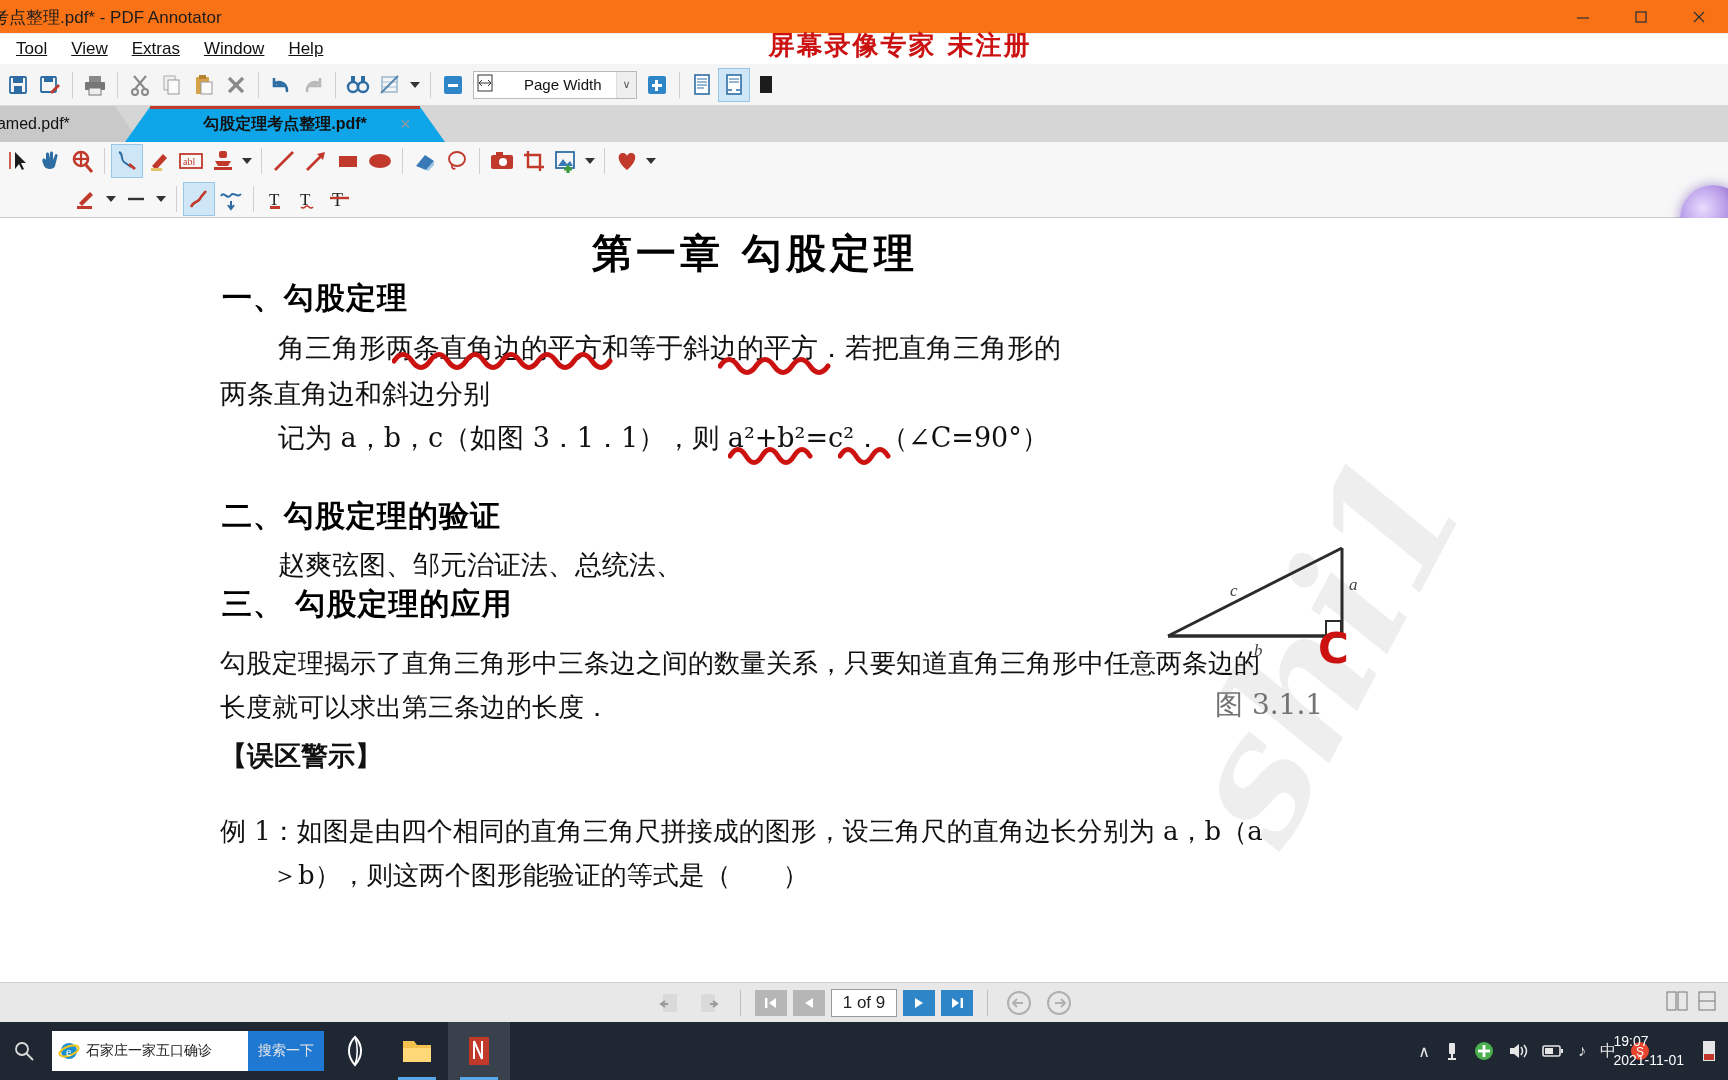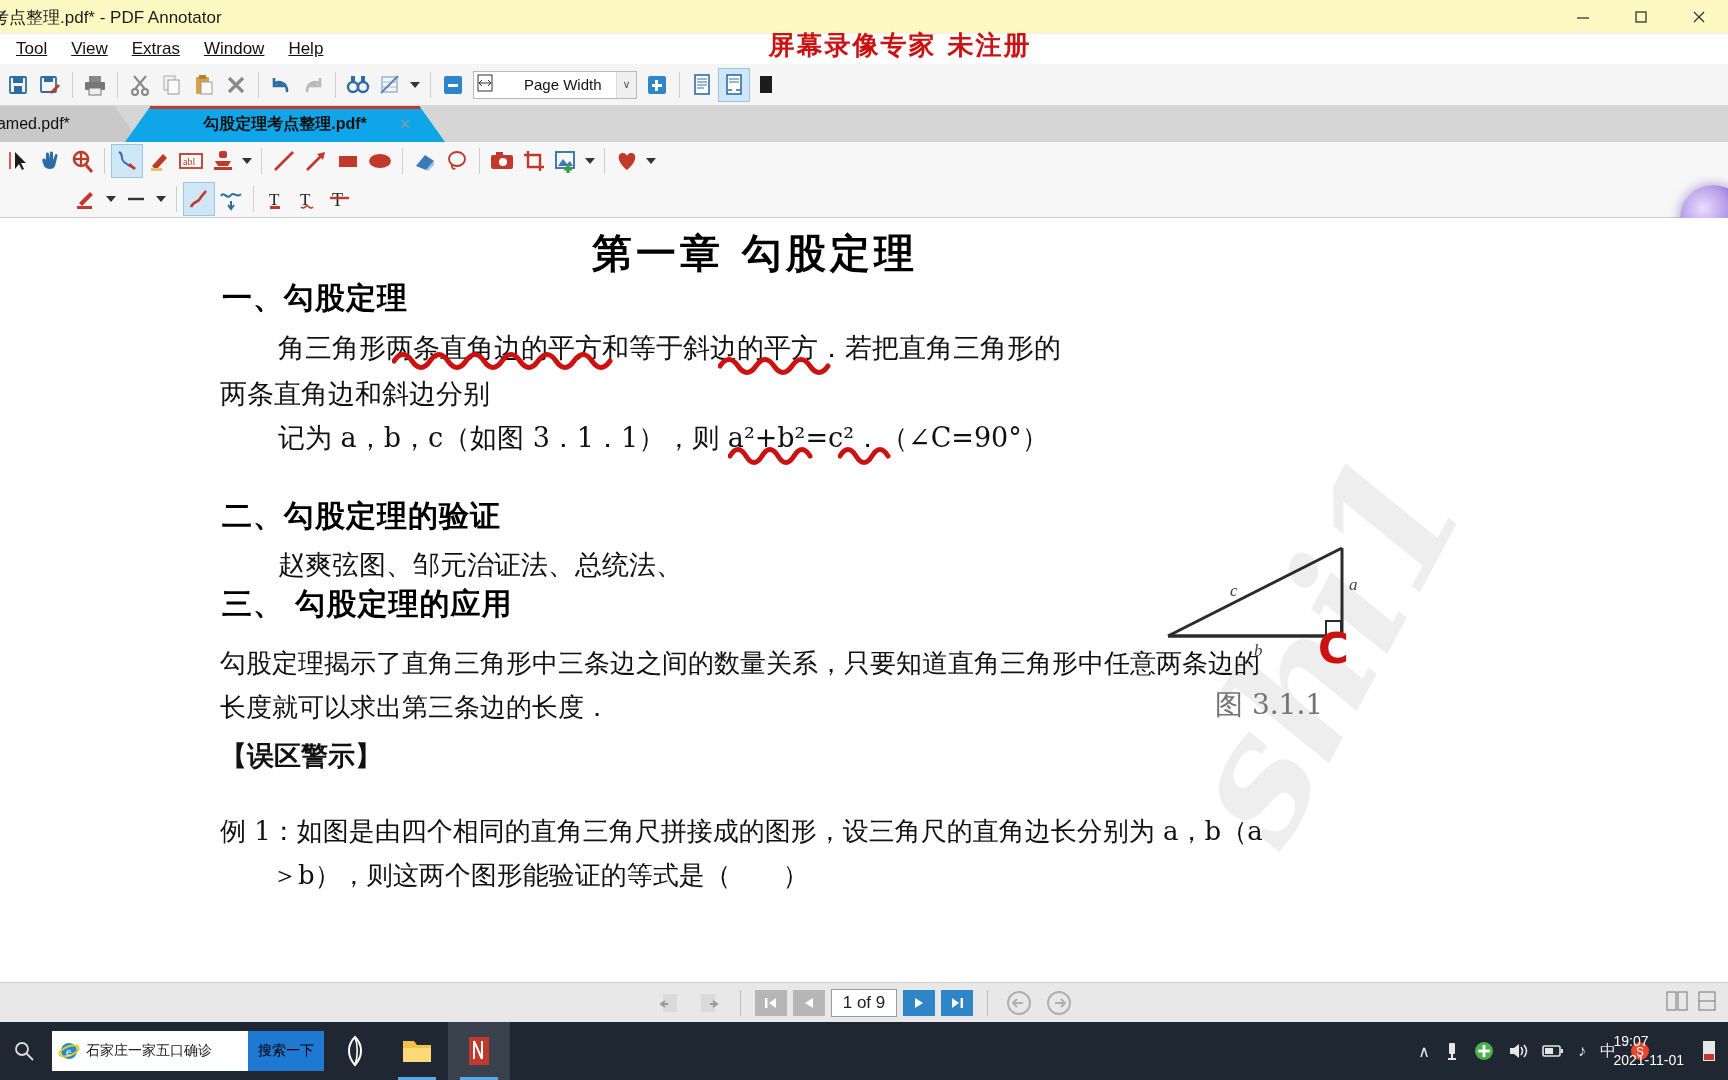--- a/index.html
+++ b/index.html
@@ -7,21 +7,21 @@
     width: 1728px; height: 1080px;
     font-family: "Liberation Sans", "DejaVu Sans", sans-serif;
     overflow: hidden;
     background: #ffffff;
   }
   #app { position: relative; width: 1728px; height: 1080px; }
 
   
   .titlebar {
     position: absolute; left: 0; top: 0; width: 1728px; height: 34px;
-    background: #fef9c3; border-bottom: 1px solid #f0f0f0;
+    background: #f97316; border-bottom: 1px solid #f0f0f0;
   }
   .titlebar-text {
     position: absolute; left: -8px; top: 6px;
     font-size: 17px; color: #1c1c1c; white-space: nowrap;
     font-family: "Liberation Sans", "DejaVu Sans", sans-serif;
   }
   .win-btns { position: absolute; right: 0; top: 0; height: 34px; display: flex; }
   .win-btn {
     width: 58px; height: 34px; display: flex; align-items: center; justify-content: center;
     color: #333; font-size: 15px;
@@ -195,21 +195,21 @@
     background: #1f2733; display: flex; align-items: center;
   }
   .tb-start { width: 48px; display: flex; align-items: center; justify-content: center; }
   .search-pill {
     display: flex; align-items: center; height: 40px; background: #ffffff;
     margin-left: 4px; width: 272px; overflow: hidden;
   }
   .sp-icon { width: 34px; display: flex; align-items: center; justify-content: center; }
   .sp-text { font-size: 14px; color: #222; flex: 1; white-space: nowrap; }
   .sp-btn {
-    background: #1f78d1; color: #000000; font-size: 14px; height: 40px;
+    background: #1f78d1; color: #e5e5e5; font-size: 14px; height: 40px;
     display: flex; align-items: center; padding: 0 10px; white-space: nowrap;
   }
   .task-icon {
     width: 62px; height: 58px; display: flex; align-items: center; justify-content: center;
     position: relative;
   }
   .task-icon.active { background: #39414d; }
   .task-underline {
     position: absolute; bottom: 0; left: 12px; width: 38px; height: 3px; background: #5aa9e6;
   }

